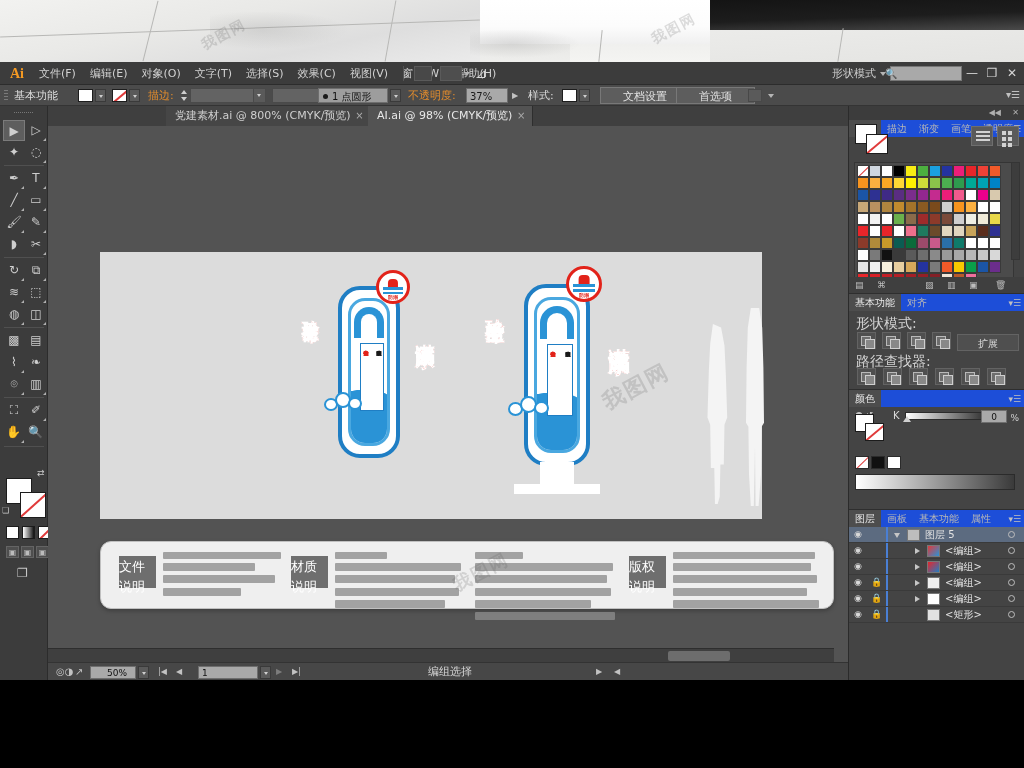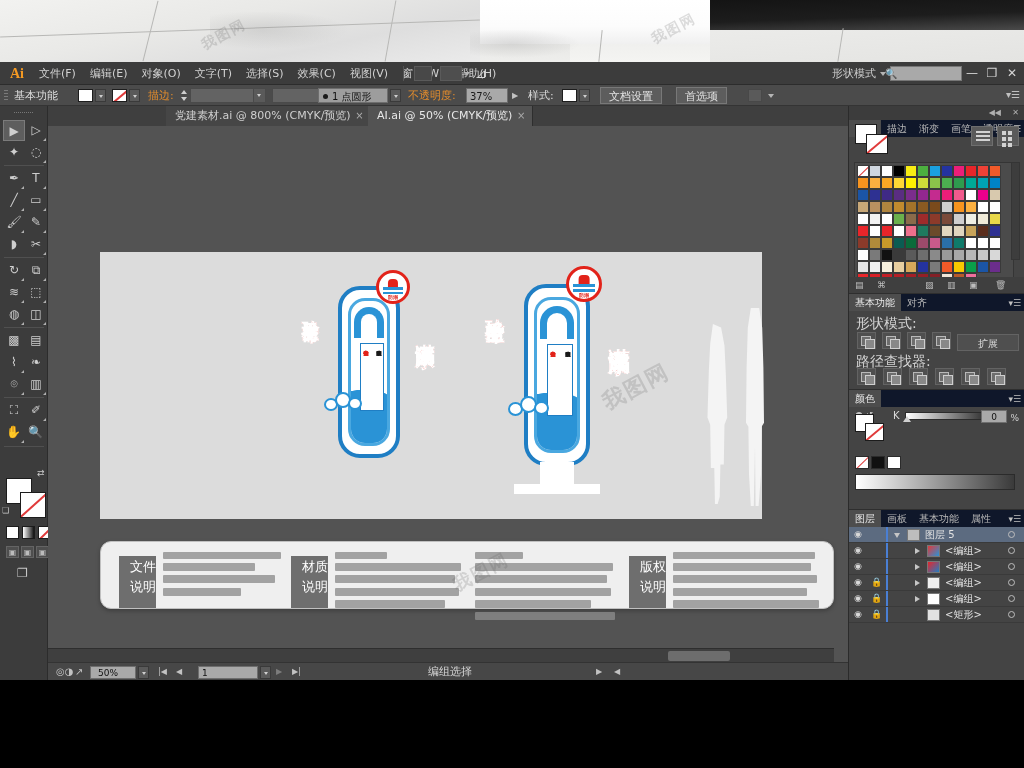--- a/index.html
+++ b/index.html
@@ -62,21 +62,21 @@
   .mini-caret:after{content:"";position:absolute;left:3px;top:5px;width:0;height:0;
     border-left:2.5px solid transparent;border-right:2.5px solid transparent;border-top:3.5px solid #cfcfcf;}
   .lbl-orange { position:absolute; top:0; height:21px; line-height:21px; color:#e08b2d; font-size:11px; }
   .field { position:absolute; top:3px; height:15px; background:#a9a9a9; border:1px solid #6e6e6e;
     color:#1a1a1a; font-size:10px; line-height:15px; padding-left:3px; }
   .dropfield { position:absolute; top:3px; height:15px; background:#636363; border:1px solid #4a4a4a; }
   .dropfield .arr{position:absolute;right:0;top:0;width:12px;height:13px;background:#5a5a5a;border-left:1px solid #4a4a4a;}
   .dropfield .arr:after{content:"";position:absolute;left:3px;top:5px;width:0;height:0;
     border-left:2.5px solid transparent;border-right:2.5px solid transparent;border-top:3.5px solid #cfcfcf;}
   .gbtn { position:absolute; top:2px; height:17px; line-height:17px; text-align:center;
-    background:#5d5d5d; border:1px solid #787878; color:#e3e3e3; font-size:11px; padding:0 8px; }
+    background:#5d5d5d; border:1px solid #787878; color:#e3e3e3; font-size:11px; padding:0 22px; }
   #brushsel{position:absolute;top:3px;left:318px;width:70px;height:15px;background:#9d9d9d;border:1px solid #6e6e6e;color:#111;font-size:10px;line-height:15px;}
   #brushsel .dot{position:absolute;left:4px;top:5px;width:5px;height:5px;border-radius:50%;background:#1a1a1a;}
 
   
   #tabbar { position:absolute; left:48px; top:44px; width:976px; height:20px; background:#3f3f3f; }
   .doctab { position:absolute; top:0; height:20px; line-height:20px; font-size:11px;
     padding:0 20px 0 9px; background:#464646; color:#cfcfcf; border-right:1px solid #2e2e2e; }
   .doctab.active { background:#535353; color:#e8e8e8; }
   .tab-x { position:absolute; right:7px; top:0; height:20px; line-height:20px; font-size:10px; color:#aaa; }
   #collapse-arrows{position:absolute;left:6px;top:44px;font-size:9px;color:#9a9a9a;}
@@ -102,22 +102,22 @@
   .scrbtn{position:absolute;top:440px;width:13px;height:12px;background:#4e4e4e;border:1px solid #646464;
     font-size:8px;color:#bbb;text-align:center;line-height:12px;}
   #tb-screen{position:absolute;left:17px;top:460px;font-size:12px;color:#c7c7c7;}
 
   
   #canvas-area { position:absolute; left:48px; top:64px; width:800px; height:536px; background:#535353; overflow:hidden; }
   #artboard { position:absolute; left:52px; top:126px; width:662px; height:267px; background:#dcdcdc; }
   #desc-panel { position:absolute; left:52px; top:415px; width:734px; height:68px;
     background:#efefef; border:1px solid #c0c0c0; border-radius:11px;
     box-shadow:0 2px 4px rgba(0,0,0,.25); }
-  .desc-badge { position:absolute; top:14px; width:37px; height:52px; background:#6e6e6e;
-    color:#fff; font-size:13px; line-height:20px; text-align:right; padding-top:1px;
+  .desc-badge { position:absolute; top:14px; width:37px; height:32px; background:#6e6e6e;
+    color:#fff; font-size:13px; line-height:20px; text-align:left; padding-top:1px;
     font-family:"DejaVu Sans", sans-serif; }
   .desc-col { position:absolute; top:10px; }
   .dl { height:8px; background:#8c8c8c; opacity:.78; margin-bottom:4.2px; border-radius:1px; }
   .dl.t { height:7px; }
 
   
   .sign { position:absolute; }
   .sign-body { position:absolute; left:0; top:0; border:4px solid #1f7ec4; border-radius:22px; background:#fff; }
   .sign-inner { position:absolute; border:3px solid #4aa8e0; border-radius:17px; background:#fff; overflow:hidden; }
   .sign-water { position:absolute; left:0; bottom:0; width:100%; background:#2a93d6; }
@@ -145,30 +145,30 @@
 
   
   #cv-vscroll{position:absolute;right:0;top:64px;width:14px;height:522px;background:#3f3f3f;border-left:1px solid #2e2e2e;}
   #cv-hscroll{position:absolute;left:48px;bottom:18px;width:786px;height:14px;background:#3f3f3f;border-top:1px solid #2e2e2e;}
   #cv-hthumb{position:absolute;left:620px;top:2px;width:62px;height:10px;background:#6d6d6d;border-radius:2px;}
 
   
   #statusbar{position:absolute;left:48px;bottom:0;width:976px;height:18px;background:#474747;border-top:1px solid #333;}
   .sb-ico{position:absolute;top:3px;font-size:10px;color:#c2c2c2;}
   #sb-zoom{position:absolute;left:42px;top:3px;width:46px;height:13px;background:#a9a9a9;border:1px solid #6e6e6e;
-    color:#111;font-size:9px;line-height:13px;padding-left:7px;}
+    color:#111;font-size:9px;line-height:13px;padding-left:16px;}
   #sb-page{position:absolute;left:150px;top:3px;width:60px;height:13px;background:#a9a9a9;border:1px solid #6e6e6e;
     color:#111;font-size:9px;line-height:13px;padding-left:3px;}
   #sb-tool{position:absolute;left:240px;top:0;height:18px;line-height:18px;font-size:11px;color:#d6d6d6;}
   .navarrow{position:absolute;top:4px;font-size:8px;color:#c2c2c2;}
 
   
   #dock { position:absolute; left:848px; top:44px; width:176px; height:574px; background:#3c3c3c; border-left:1px solid #2b2b2b; }
   .panel { position:absolute; left:0; width:176px; background:#444; border-bottom:1px solid #2e2e2e; }
-  .ptabs { position:relative; height:17px; background:#0f172a; }
+  .ptabs { position:relative; height:17px; background:#1d4ed8; }
   .ptab { float:left; height:17px; line-height:17px; padding:0 6px; font-size:10px; color:#b6b6b6; }
   .ptab.on { background:#4d4d4d; color:#e9e9e9; }
   .pmenu { position:absolute; right:4px; top:4px; font-size:9px; color:#c0c0c0; }
   .dk-head{position:absolute;left:0;top:0;width:176px;height:14px;background:#3c3c3c;}
   .dk-head .ci{position:absolute;top:2px;font-size:8px;color:#b0b0b0;}
 
   #sw-fillstroke{position:absolute;left:6px;top:4px;width:34px;height:32px;}
   #sw-f{position:absolute;left:0;top:0;width:22px;height:20px;background:#fff;border:1px solid #1c1c1c;}
   #sw-s{position:absolute;left:11px;top:10px;width:22px;height:20px;background:#fff;border:1px solid #1c1c1c;overflow:hidden;}
   #sw-s:after{content:"";position:absolute;left:-4px;top:8px;width:30px;height:1.8px;background:#e03a3a;transform:rotate(-40deg);}
@@ -307,21 +307,21 @@
     <div style="position:absolute;left:768px;top:9px;width:0;height:0;border-left:3px solid transparent;border-right:3px solid transparent;border-top:4px solid #b5b5b5;"></div>
     <div style="position:absolute;right:4px;top:4px;font-size:10px;color:#c0c0c0;">▾☰</div>
   </div>
 
   <div id="tabbar">
     <div class="doctab" style="left:118px;">
       <span>党建素材.ai @ 800% (CMYK/预览)</span>
       <span class="tab-x">×</span>
     </div>
     <div class="doctab active" style="left:320px;">
-      <span>AI.ai @ 50% (CMYK/预览)</span>
+      <span>AI.ai @ 98% (CMYK/预览)</span>
       <span class="tab-x">×</span>
     </div>
   </div>
   <div id="collapse-arrows">◀◀</div>
 
   <div id="toolbox">
     <div id="tb-grip"></div>
     <div class="tool sel" style="left:3px;top:14px;">▶</div>
     <div class="tool" style="left:25px;top:14px;">▷<span class="cnr"></span></div>
     <div class="tool" style="left:3px;top:36px;">✦</div>

